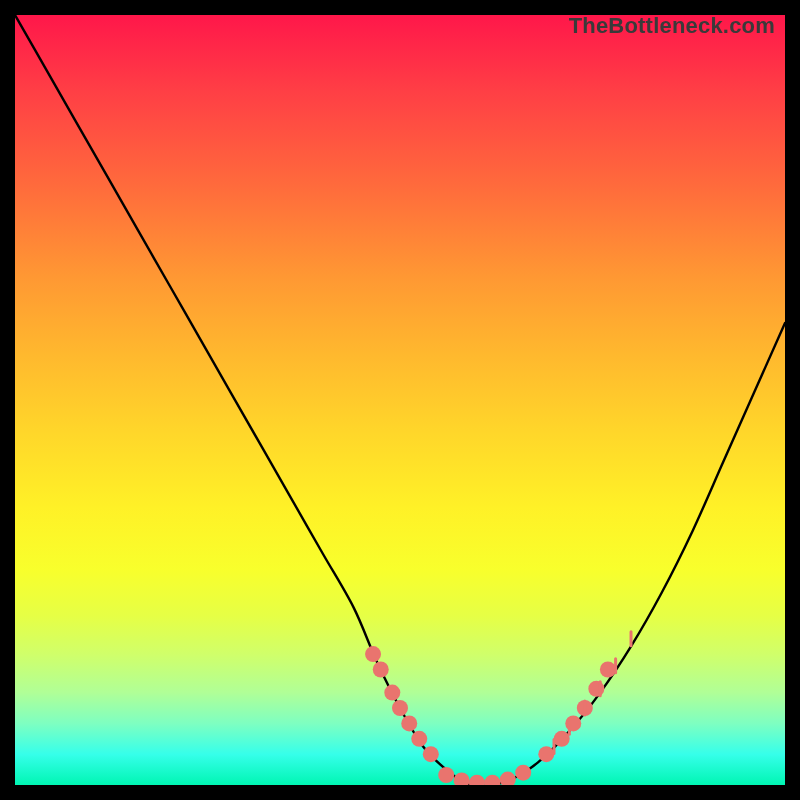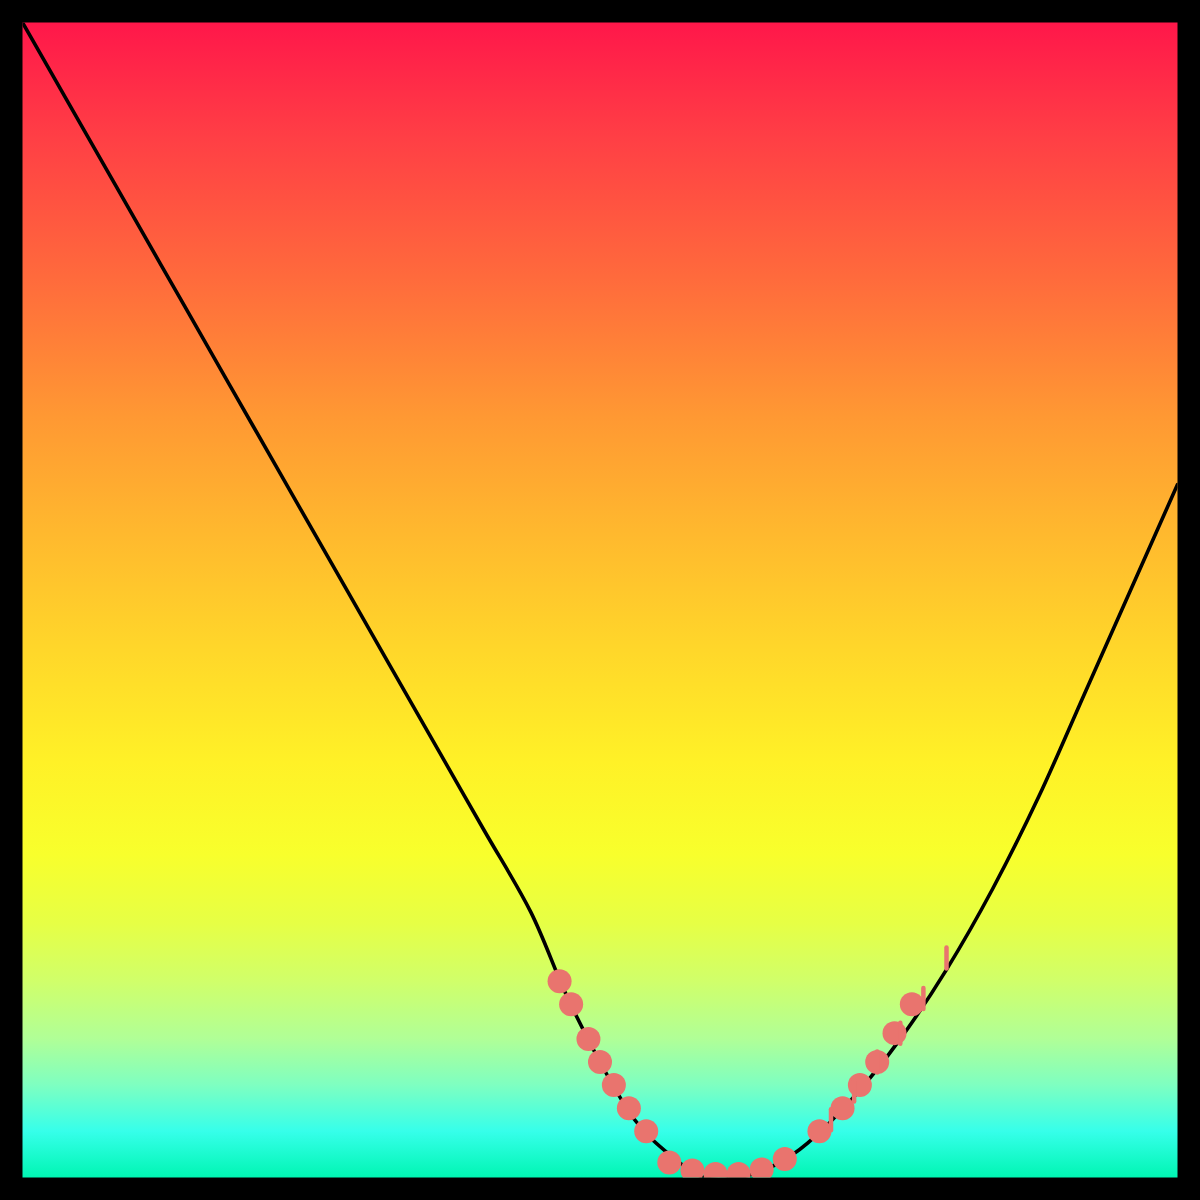--- a/index.html
+++ b/index.html
@@ -57,20 +57,21 @@
     position: absolute;
     left: 0;
     top: 0;
   }
 </style>
 </head>
 <body>
 
 <div class="frame"></div>
 <div class="plot-area">
+  <div class="watermark">TheBottleneck.com</div>
   <svg id="chart-svg" width="770" height="770" viewBox="0 0 770 770">
       <path d="M 0,0 C 5.133333333333334,8.983333333333329 20.53333333333333,35.93333333333332 30.8,53.89999999999998 C 41.06666666666667,71.86666666666663 51.333333333333336,89.8333333333333 61.6,107.79999999999995 C 71.86666666666667,125.76666666666661 82.13333333333333,143.73333333333326 92.39999999999999,161.69999999999993 C 102.66666666666666,179.6666666666666 112.93333333333334,197.63333333333335 123.2,215.60000000000002 C 133.46666666666667,233.5666666666667 143.73333333333335,251.53333333333333 154,269.5 C 164.26666666666665,287.4666666666667 174.5333333333333,305.4333333333334 184.79999999999998,323.40000000000003 C 195.06666666666666,341.3666666666667 205.33333333333334,359.33333333333337 215.60000000000002,377.3 C 225.8666666666667,395.26666666666665 236.13333333333335,413.23333333333335 246.4,431.2 C 256.6666666666667,449.16666666666663 266.93333333333334,467.1333333333333 277.2,485.1 C 287.46666666666664,503.0666666666667 297.73333333333335,521.0333333333333 308,539 C 318.26666666666665,556.9666666666667 329.81666666666666,574.9333333333333 338.8,592.9 C 347.78333333333336,610.8666666666667 354.2,630.1166666666666 361.9,646.8 C 369.59999999999997,663.4833333333333 377.3,678.8833333333333 385,693 C 392.7,707.1166666666667 400.40000000000003,721.2333333333333 408.1,731.5 C 415.8,741.7666666666667 423.50000000000006,748.1833333333334 431.20000000000005,754.6 C 438.90000000000003,761.0166666666667 446.59999999999997,767.4333333333334 454.29999999999995,770 C 461.99999999999994,772.5666666666666 469.7,771.2833333333333 477.4,770 C 485.09999999999997,768.7166666666667 492.8,766.15 500.5,762.3 C 508.2,758.4499999999999 514.6166666666667,754.5999999999999 523.6,746.9 C 532.5833333333334,739.2 544.1333333333333,727.65 554.4,716.1 C 564.6666666666666,704.5500000000001 574.9333333333334,691.7166666666667 585.2,677.6 C 595.4666666666667,663.4833333333333 605.7333333333333,648.0833333333333 616,631.4 C 626.2666666666667,614.7166666666667 636.5333333333333,596.75 646.8,577.5 C 657.0666666666666,558.25 667.3333333333334,537.7166666666667 677.6,515.9 C 687.8666666666667,494.0833333333333 698.1333333333333,469.70000000000005 708.4,446.6 C 718.6666666666666,423.5 728.9333333333333,400.40000000000003 739.1999999999999,377.3 C 749.4666666666666,354.2 764.8666666666667,319.55 770,308" fill="none" stroke="#000000" stroke-width="2.4" stroke-linecap="round"></path>
       <circle cx="358.05" cy="639.1" r="8" fill="#e9746e"></circle>
       <circle cx="365.75" cy="654.5" r="8" fill="#e9746e"></circle>
       <circle cx="377.3" cy="677.6" r="8" fill="#e9746e"></circle>
       <circle cx="385" cy="693" r="8" fill="#e9746e"></circle>
       <circle cx="394.24" cy="708.4" r="8" fill="#e9746e"></circle>
       <circle cx="404.25" cy="723.8" r="8" fill="#e9746e"></circle>
       <circle cx="415.8" cy="739.2" r="8" fill="#e9746e"></circle>
       <circle cx="431.20000000000005" cy="759.99" r="8" fill="#e9746e"></circle>

